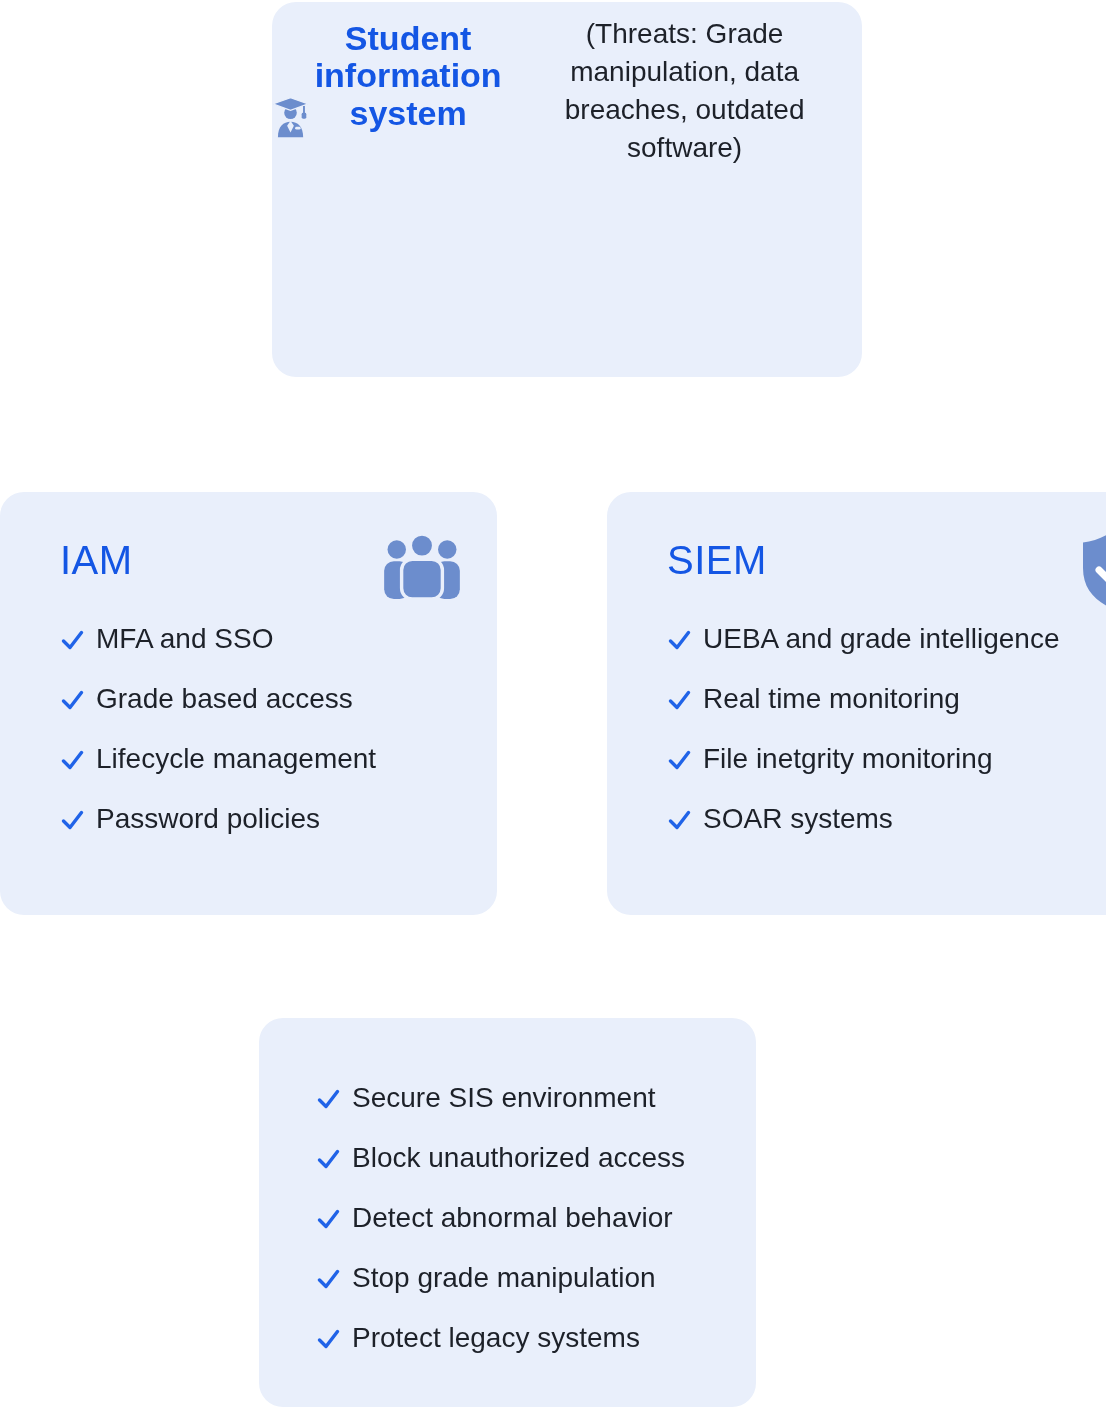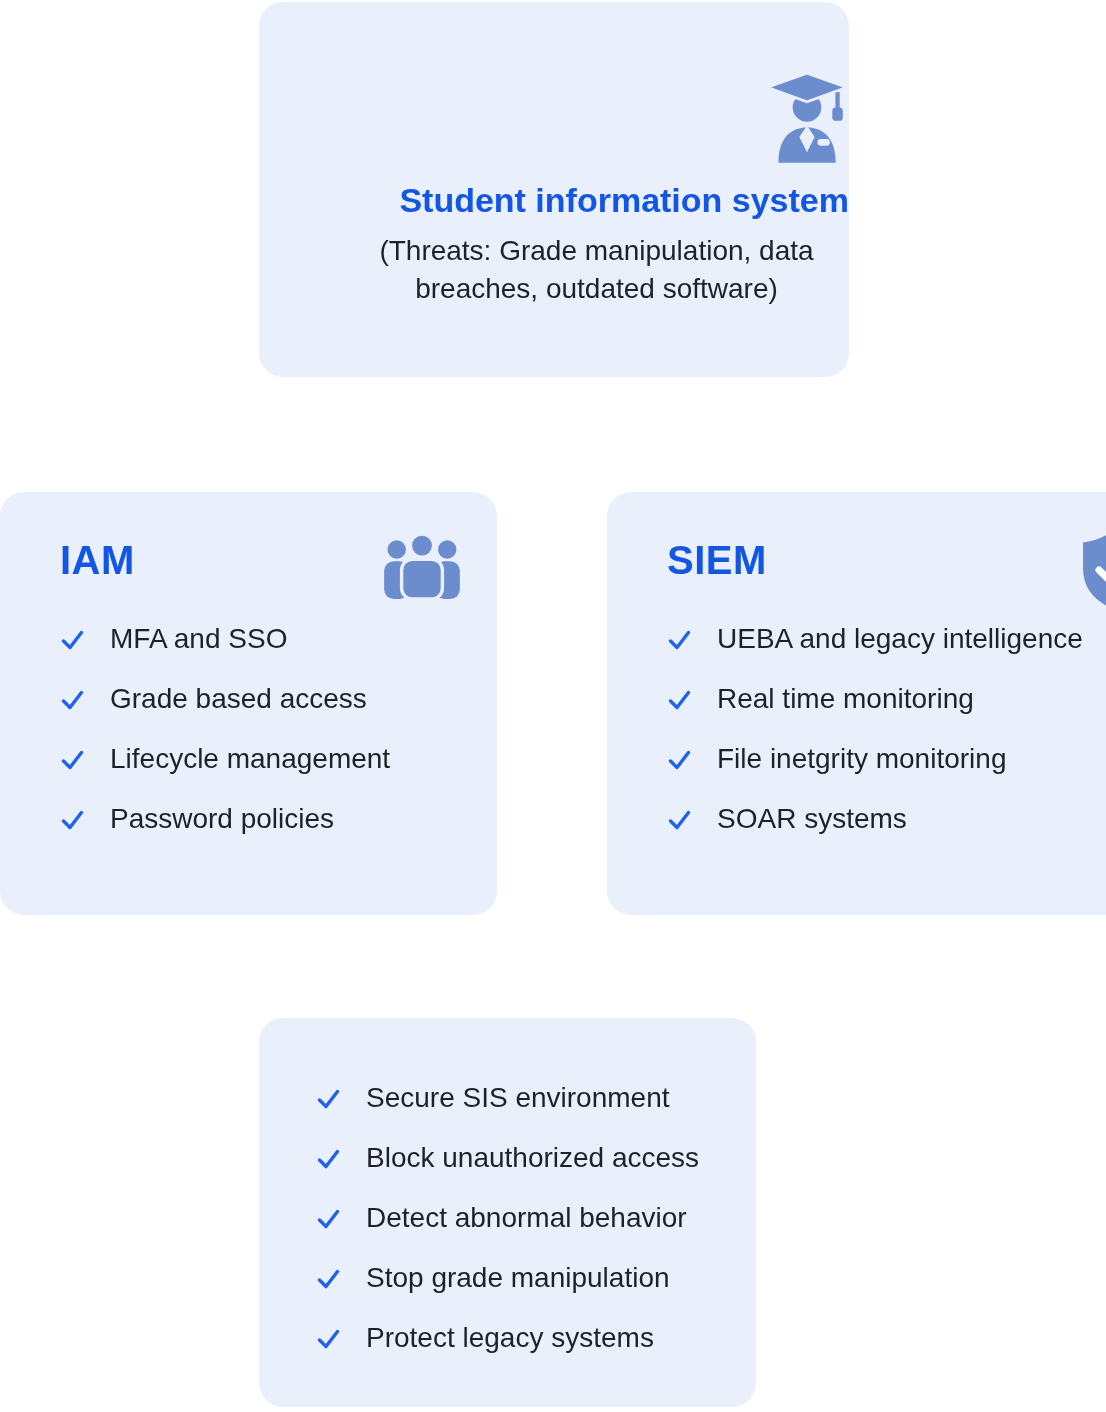--- a/index.html
+++ b/index.html
@@ -19,22 +19,22 @@
     position: relative;
     overflow: hidden;
   }
   .card {
     position: absolute;
     background: var(--card-bg);
     border-radius: 24px;
   }
   
   .top-card {
-    left: 259px; top: 2px; width: 590px; height: 375px;
-    display: flex; flex-direction: column; align-items: flex-end; text-align: center;
+    left: 272px; top: 2px; width: 590px; height: 375px;
+    display: flex; flex-direction: row; align-items: flex-start; text-align: center;
   }
   .student-icon { margin-top: 68px; width: 84px; height: 94px; }
   .student-icon svg { width: 100%; height: 100%; display: block; }
   .top-card h1 {
     margin-top: 18px;
     font-size: 34px; font-weight: 700;
     color: var(--title-blue);
     line-height: 1.1;
   }
   .top-card p {
@@ -44,40 +44,40 @@
     color: var(--text-dark);
   }
   
   .iam-card  { left: 0px;   top: 492px; width: 497px; height: 423px; }
   .siem-card { left: 607px; top: 492px; width: 571px; height: 423px; }
   .side-header {
     display: flex; justify-content: space-between; align-items: flex-start;
     padding: 48px 36px 0 60px;
   }
   .side-header h2 {
-    font-size: 40px; font-weight: 700; line-height: 1;
+    font-size: 40px; font-weight: 400; line-height: 1;
     color: var(--title-blue);
     letter-spacing: 0.5px;
   }
   .people-icon { width: 78px; height: 66px; margin-top: -7px; }
   .people-icon svg { width: 100%; height: 100%; display: block; }
   .shield-icon { width: 62px; height: 80px; margin-top: -10px; }
   .shield-icon svg { width: 100%; height: 100%; display: block; }
   
   ul.check-list {
     list-style: none;
     position: absolute;
     left: 60px; top: 133px;
     right: 20px;
   }
   .outcomes-card ul.check-list { left: 57px; top: 66px; }
   li.check-row {
     display: flex; align-items: center;
     height: 28px; margin-bottom: 32px;
-    gap: 25px;
+    gap: 11px;
     font-size: 28px;
     color: var(--text-dark);
     white-space: nowrap;
   }
   .check-glyph { width: 25px; height: 25px; flex: 0 0 25px; }
   .check-glyph svg { width: 100%; height: 100%; display: block; }
   
   .outcomes-card { left: 259px; top: 1018px; width: 497px; height: 389px; }
 </style>
 </head>
@@ -168,21 +168,21 @@
       </span>
     </div>
     <ul class="check-list">
 
         <li class="check-row">
           <span class="check-glyph">
             <svg viewBox="0 0 25 25" aria-hidden="true">
               <path d="M3.5 14 L10 20.5 L21.5 5.5" fill="none" stroke="var(--check-blue)" stroke-width="3.4" stroke-linecap="round" stroke-linejoin="round"></path>
             </svg>
           </span>
-          <span class="label">UEBA and legacy intelligence</span>
+          <span class="label">UEBA and grade intelligence</span>
         </li>
 
         <li class="check-row">
           <span class="check-glyph">
             <svg viewBox="0 0 25 25" aria-hidden="true">
               <path d="M3.5 14 L10 20.5 L21.5 5.5" fill="none" stroke="var(--check-blue)" stroke-width="3.4" stroke-linecap="round" stroke-linejoin="round"></path>
             </svg>
           </span>
           <span class="label">Real time monitoring</span>
         </li>

